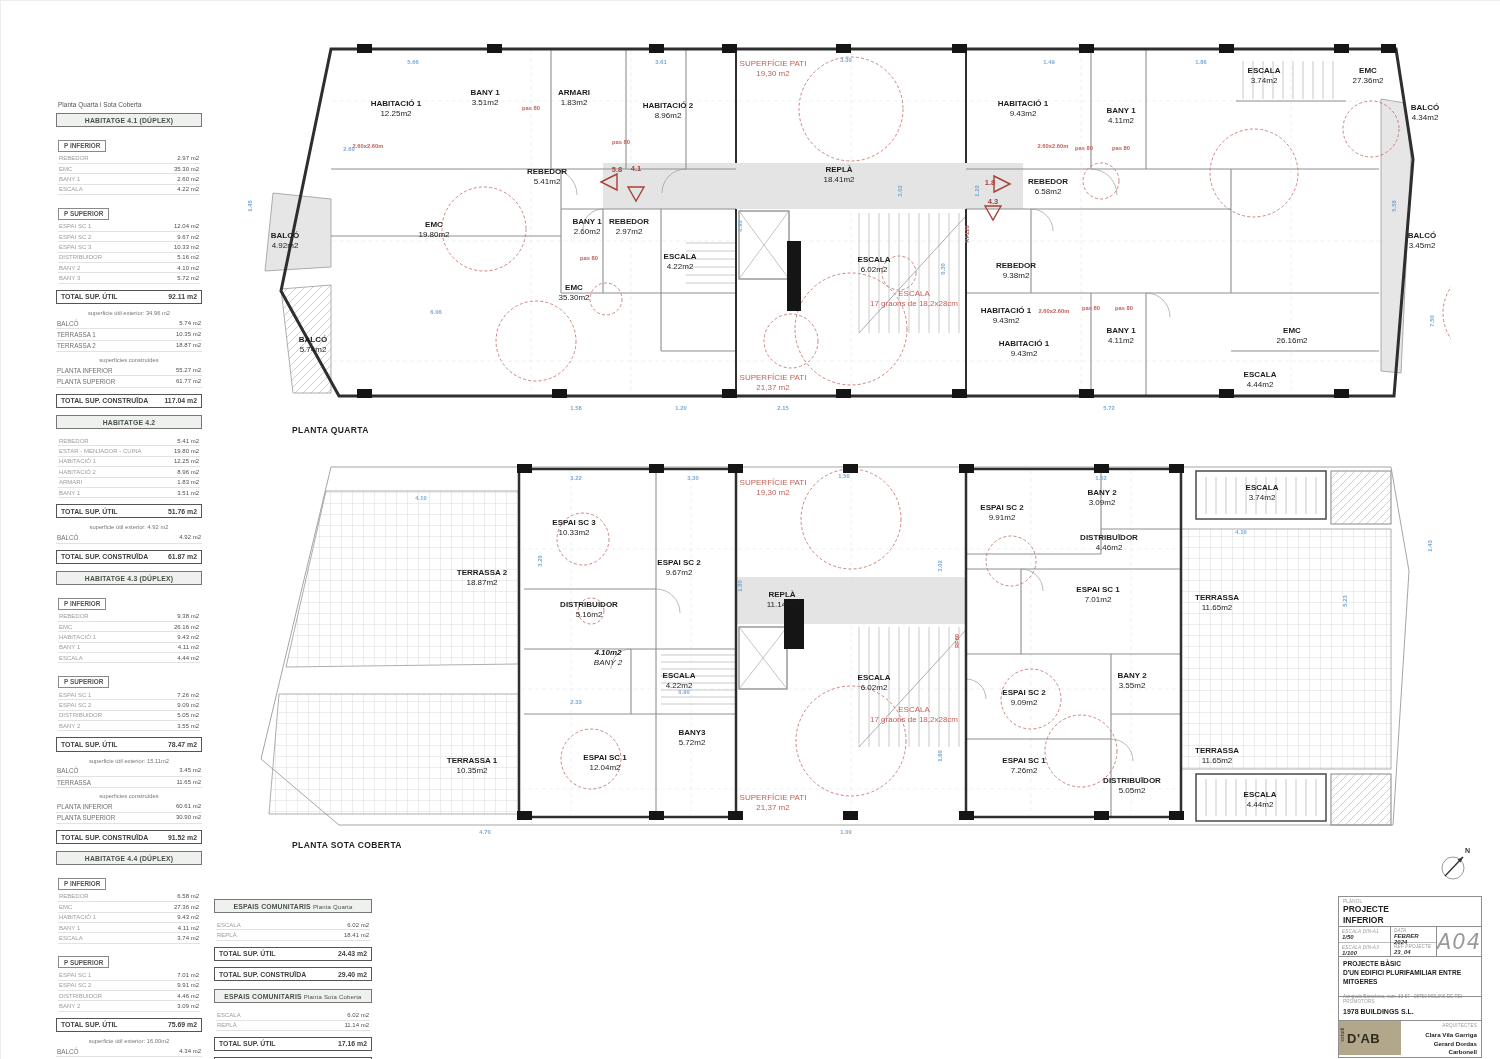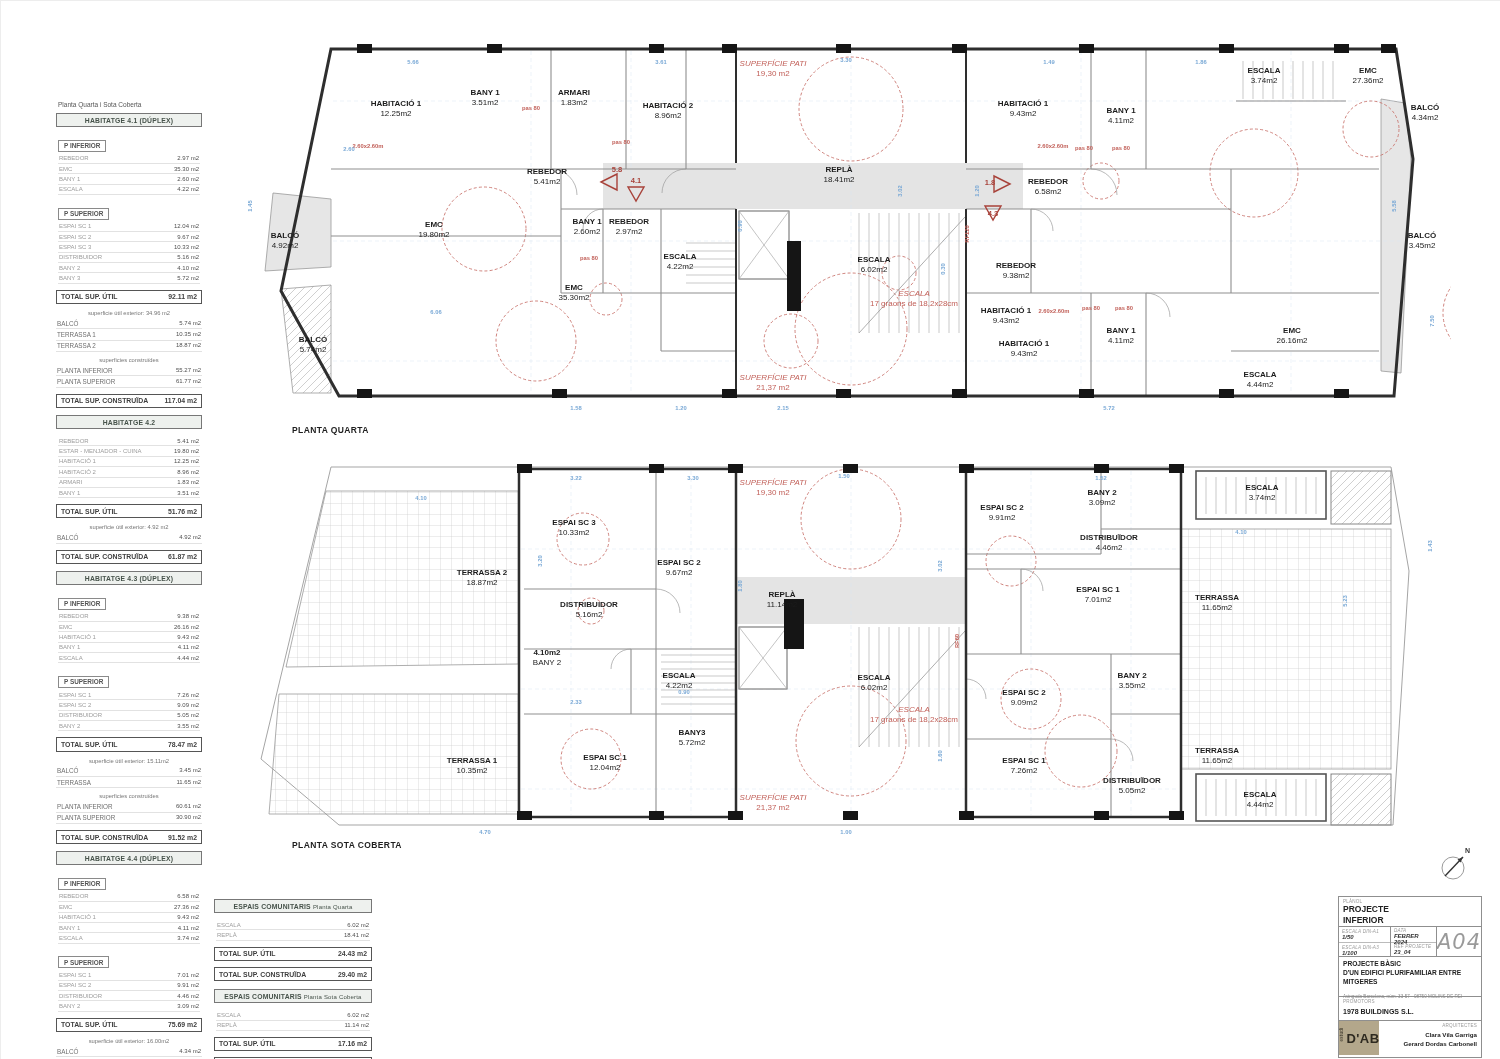--- a/index.html
+++ b/index.html
@@ -25,21 +25,21 @@
   
   .cm{position:absolute;left:213px;top:898px;width:158px;}
   .cm .blk-h .sub{font-weight:normal;font-size:6px;}
   .cm .blk{margin-bottom:8px;}
 
   
   .lbl{position:absolute;transform:translate(-50%,-50%);text-align:center;white-space:nowrap;line-height:1.3;}
   .lbl .t{font-weight:bold;}
   .lbl.k{font-size:8px;color:#1c1c1c;}
   .lbl.r{font-size:8px;color:#c2615a;}
-  .lbl.r .t{font-weight:normal;font-style:italic;}
+  .lbl.r .t{font-weight:normal;}
   .lbl.rs{font-size:5.8px;color:#c2615a;}
   .lbl.m{font-size:7.5px;color:#a8423a;font-weight:bold;}
   .lbl.b{font-size:5.8px;color:#7aa9d6;}
   .lbl.vert{transform:translate(-50%,-50%) rotate(-90deg);}
   .cap{position:absolute;font-size:8.5px;font-weight:bold;color:#1e1e1e;letter-spacing:.4px;}
 
   
   .tb{position:absolute;left:1337px;top:895px;width:142px;height:160px;border:1px solid #8f8f8f;background:#fff;
       font-size:6px;color:#333;}
   .tb .cell-lab{font-size:4.6px;color:#9a9a9a;letter-spacing:.2px;}
@@ -52,21 +52,21 @@
   .tb-r2 .half+.half{border-top:.5px solid #bbb;}
   .tb-r2 .val{font-size:6px;font-weight:bold;color:#333;}
   .tb-sheet{flex:1;display:flex;align-items:center;justify-content:center;font-size:21px;color:#9a9a9a;
             font-family:"DejaVu Sans",sans-serif;letter-spacing:1px;}
   .tb-r3{border-bottom:.5px solid #8f8f8f;padding:3px 4px;height:40px;box-sizing:border-box;}
   .tb-r3 .pn{font-size:6.6px;font-weight:bold;color:#222;line-height:1.35;}
   .tb-r3 .addr{font-size:4.6px;color:#8a8a8a;margin-top:7px;}
   .tb-r4{border-bottom:.5px solid #8f8f8f;padding:2px 4px;height:24px;box-sizing:border-box;}
   .tb-r4 .prom{font-size:7px;font-weight:bold;color:#222;margin-top:4px;}
   .tb-r5{display:flex;height:34px;}
-  .logo{width:40px;background:#b3a78b;display:flex;align-items:center;justify-content:center;gap:2px;color:#2e2a20;}
+  .logo{width:62px;background:#b3a78b;display:flex;align-items:center;gap:2px;color:#2e2a20;}
   .logo .pre{font-size:4.5px;transform:rotate(-90deg);width:6px;letter-spacing:.3px;}
   .logo .dab{font-size:13px;font-weight:bold;letter-spacing:.5px;}
   .tb-arch{flex:1;text-align:right;padding:2px 4px;}
   .tb-arch .nm{font-size:6.2px;font-weight:bold;color:#222;line-height:1.4;margin-top:3px;}
 
   .north{position:absolute;left:1432px;top:845px;width:44px;height:44px;}
   .north-n{position:absolute;left:1464px;top:846px;font-size:7px;font-weight:bold;color:#333;}
 
   svg{position:absolute;}
 </style>
@@ -374,27 +374,27 @@
       </div>
       <div class="lbl rs" style="left: 1090px; top: 308px;">
         <div class="t">pas 80</div>
       </div>
       <div class="lbl rs" style="left: 1123px; top: 308px;">
         <div class="t">pas 80</div>
       </div>
       <div class="lbl m" style="left: 616px; top: 169px;">
         <div class="t">5.8</div>
       </div>
-      <div class="lbl m" style="left: 635px; top: 180px; text-align: center;">
+      <div class="lbl m" style="left: 635px; top: 168px; text-align: center;">
         <div class="t">4.1</div>
       </div>
       <div class="lbl m" style="left: 989px; top: 182px;">
         <div class="t">1.8</div>
       </div>
-      <div class="lbl m" style="left: 992px; top: 213px;">
+      <div class="lbl m" style="left: 992px; top: 201px;">
         <div class="t">4.3</div>
       </div>
       <div class="lbl rs vert" style="left: 967px; top: 233px;">
         <div class="t">RF120</div>
       </div>
       <div class="lbl b" style="left: 412px; top: 62px;">
         <div class="t">5.66</div>
       </div>
       <div class="lbl b" style="left: 660px; top: 62px;">
         <div class="t">3.61</div>
@@ -456,21 +456,21 @@
         <div class="a">9.67m2</div>
       </div>
       <div class="lbl k" style="left: 481px; top: 577px;">
         <div class="t">TERRASSA 2</div>
         <div class="a">18.87m2</div>
       </div>
       <div class="lbl k" style="left: 588px; top: 609px;">
         <div class="t">DISTRIBUIDOR</div>
         <div class="a">5.16m2</div>
       </div>
-      <div class="lbl k" style="left: 546px; top: 657px;">
+      <div class="lbl k" style="left: 607px; top: 657px; font-style: italic;">
         <div class="t">4.10m2</div>
         <div class="a">BANY 2</div>
       </div>
       <div class="lbl k" style="left: 678px; top: 680px;">
         <div class="t">ESCALA</div>
         <div class="a">4.22m2</div>
       </div>
       <div class="lbl k" style="left: 471px; top: 765px;">
         <div class="t">TERRASSA 1</div>
         <div class="a">10.35m2</div>

